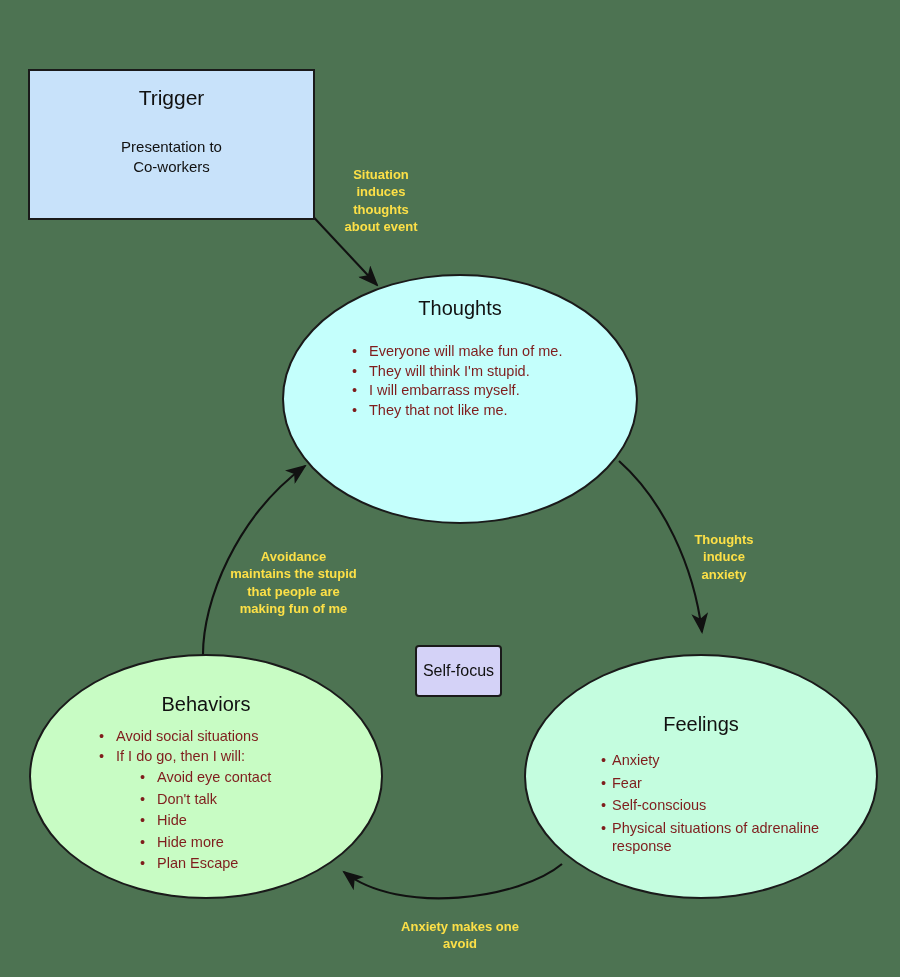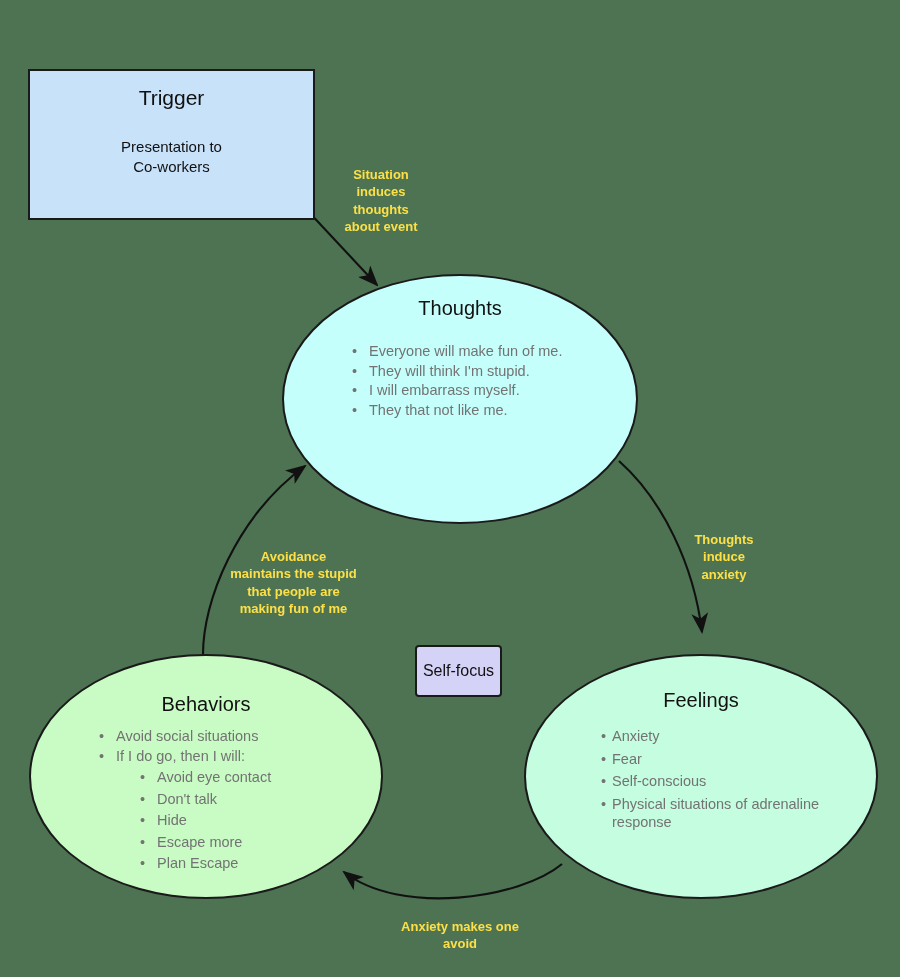--- a/index.html
+++ b/index.html
@@ -64,21 +64,21 @@
   .node-ellipse .node-title {
     text-align: center;
     font-size: 20px;
     color: #111;
     line-height: 1.2;
   }
   .bullets {
     list-style: none;
     margin: 0;
     padding: 0;
-    color: #737373;
+    color: #7f1d1d;
   }
   .bullets li {
     position: relative;
     font-size: 14.5px;
     line-height: 1.28;
   }
   .bullets.wide > li {
     padding-left: 17px;
     margin-bottom: 1px;
   }
@@ -141,21 +141,21 @@
     width: 250px;
   }
 
   #feelings-node {
     left: 524px;
     top: 654px;
     width: 354px;
     height: 245px;
     background: #c4fddf;
   }
-  #feelings-node .node-title { margin-top: 32px; }
+  #feelings-node .node-title { margin-top: 56px; }
   #feelings-node .bullets {
     margin: 15px 0 0 75px;
     width: 255px;
   }
 
   
   #selffocus-node {
     position: absolute;
     left: 415px;
     top: 645px;
@@ -241,21 +241,21 @@
   </div>
 
   <div class="node-ellipse" id="behaviors-node">
     <div class="node-title">Behaviors</div>
     <ul class="bullets wide" id="behaviors-bullets">
         <li>Avoid social situations</li>
         <li>If I do go, then I will:<ul class="sublist">
             <li>Avoid eye contact</li>
             <li>Don't talk</li>
             <li>Hide</li>
-            <li>Escape more</li>
+            <li>Hide more</li>
             <li>Plan Escape</li>
           </ul></li>
       </ul>
   </div>
 
   <div class="node-ellipse" id="feelings-node">
     <div class="node-title">Feelings</div>
     <ul class="bullets tight" id="feelings-bullets">
         <li>Anxiety</li>
         <li>Fear</li>

